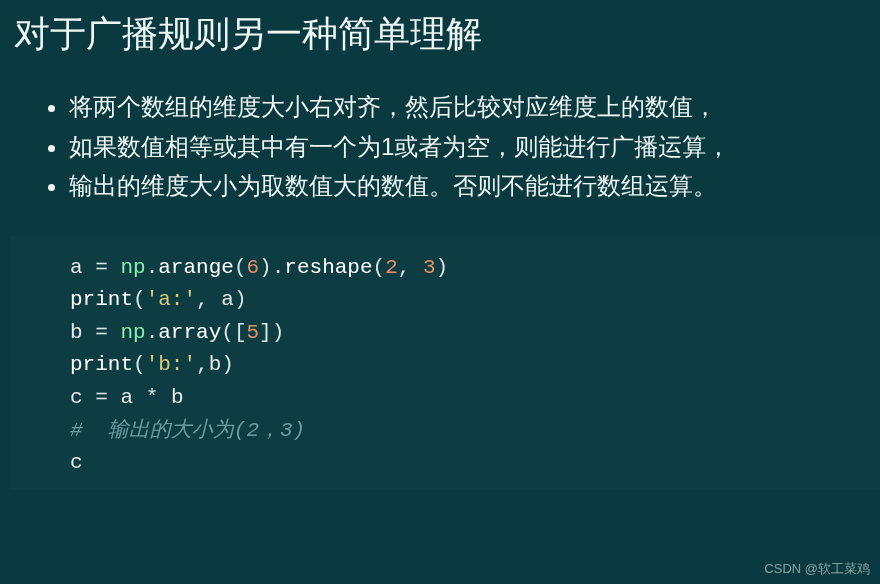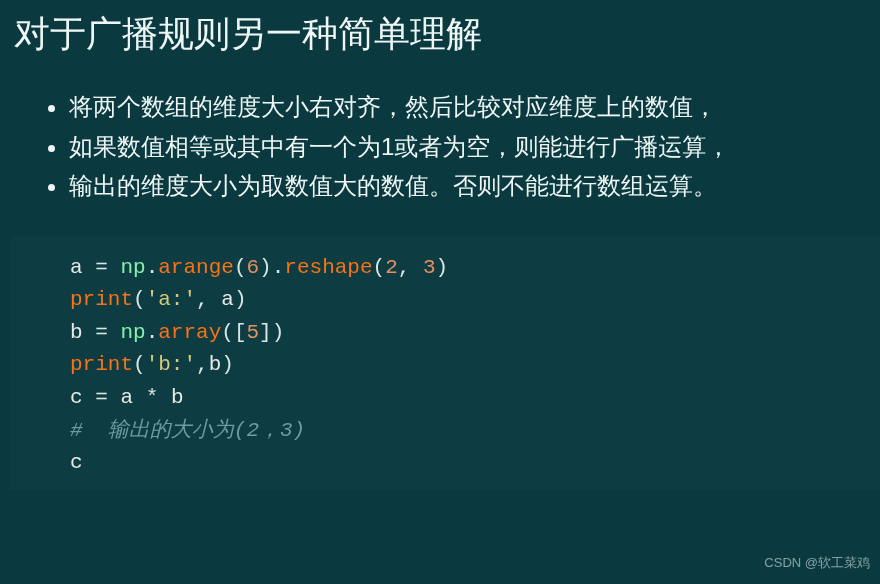--- a/index.html
+++ b/index.html
@@ -35,28 +35,28 @@
       font-size: 21px;
       line-height: 1.55;
       padding: 16px 0 10px 60px;
       color: #d8e6e6;
     }
     .code-line { white-space: pre; }
     .tok-comment { color: #6d9ba0; font-style: italic; }
     .tok-var     { color: #e8e8e8; }
     .tok-op      { color: #d8e6e6; }
     .tok-ns      { color: #86efac; }
-    .tok-func    { color: #f97316; }
+    .tok-func    { color: #ffffff; }
     .tok-punct   { color: #d8e6e6; }
     .tok-num     { color: #e58f64; }
     .tok-str     { color: #d7c87a; }
     .watermark {
       position: absolute;
       right: 10px;
-      bottom: 12px;
+      bottom: 6px;
       font-size: 13px;
       color: rgba(230,240,240,0.55);
       font-family: sans-serif;
     }
   </style>
 </head>
 <body>
 
 <div class="title">对于广播规则另一种简单理解</div>
 

